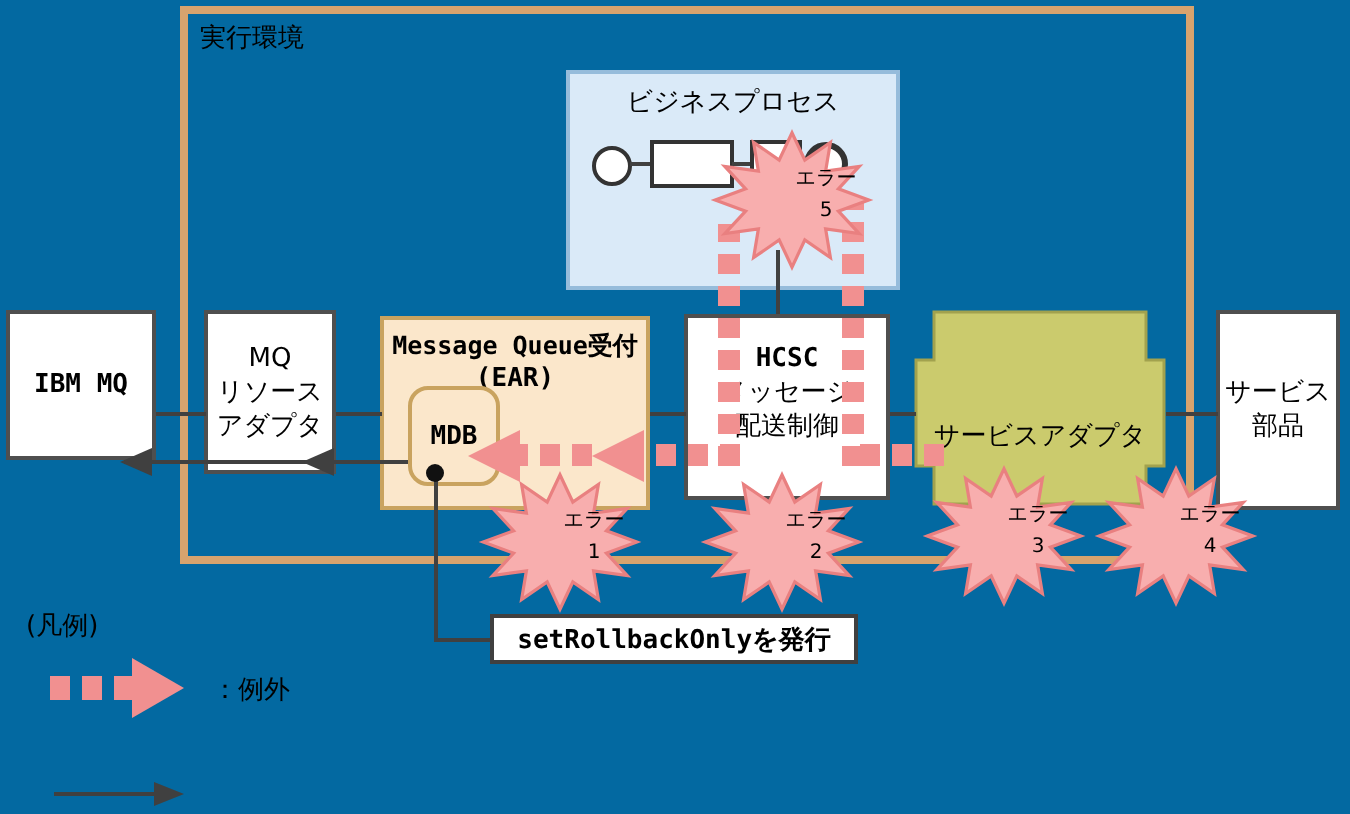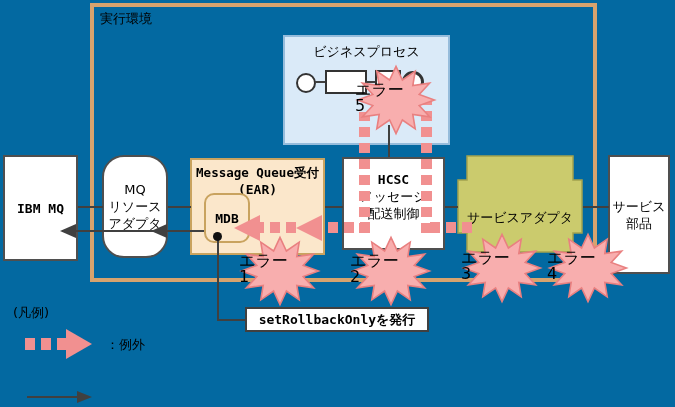--- a/index.html
+++ b/index.html
@@ -29,22 +29,22 @@
   .dash-v{width:11px;background:repeating-linear-gradient(to top,#F19090 0 10px,transparent 10px 16px);z-index:3;}
   .dash-h-r{height:12px;background:repeating-linear-gradient(to right,#F19090 0 10px,transparent 10px 16px);z-index:3;}
   .ptri-l{width:0;height:0;border-top:13px solid transparent;border-bottom:13px solid transparent;
           border-right:26px solid #F19090;z-index:3;}
   .ptri-r{width:0;height:0;border-top:15px solid transparent;border-bottom:15px solid transparent;
           border-left:26px solid #F19090;z-index:3;}
   
   .star{width:86px;height:72px;z-index:4;}
   .star svg{position:absolute;left:0;top:0;}
   .star polygon{fill:#F8AEAE;stroke:#E98080;stroke-width:2;}
-  .star-text{position:absolute;left:2px;top:18px;width:100%;text-align:left;
-             font-size:16px;line-height:16px;z-index:5;}
+  .star-text{position:absolute;left:17px;top:18px;width:100%;text-align:center;
+             font-size:10px;line-height:16px;z-index:5;}
   .star-text span{display:block;}
   
   .bp-circle{width:16px;height:16px;border:2px solid #333;border-radius:50%;background:#fff;z-index:2;}
   .bp-circle.bold{border-width:3px;}
   .bp-rect{border:2px solid #333;background:#fff;z-index:2;box-sizing:border-box;}
   
   .adapter-label{z-index:2;text-align:center;font-size:13px;margin-top:22px;}
   
   .callout{border:2px solid #404040;background:#fff;display:flex;align-items:center;
            justify-content:center;font-size:13px;z-index:5;box-sizing:border-box;}
@@ -52,25 +52,25 @@
   .dot{width:9px;height:9px;border-radius:50%;background:#111;z-index:3;}
 </style>
 </head>
 <body>
 
 <div class="canvas">
 
   <div class="abs frame"></div>
   <div class="abs frame-label">実行環境</div>
 
-  <div class="abs gbox mono" style="left:3px;top:155px;width:75px;height:106px;text-align:center;">
+  <div class="abs gbox mono" style="left:3px;top:155px;width:75px;height:75px;text-align:center;">
     <span>IBM MQ</span>
   </div>
 
-  <div class="abs gbox" style="left:102px;top:155px;width:66px;height:103px;border-radius:22px;">
+  <div class="abs gbox" style="left:102px;top:155px;width:66px;height:82px;">
     <span>MQ</span>
     <span>リソース</span>
     <span>アダプタ</span>
   </div>
 
   <div class="abs gbox peach" style="left:190px;top:158px;width:135px;height:97px;justify-content:flex-start;padding-top:4px;">
     <span class="mono" style="font-size:12.5px">Message Queue受付</span>
     <span class="mono">(EAR)</span>
   </div>
   <div class="abs gbox peach round mono" style="left:204px;top:193px;width:46px;height:50px;">
@@ -92,21 +92,21 @@
     <span class="mono">HCSC</span>
     <span>メッセージ</span>
     <span>配送制御</span>
   </div>
 
   <svg class="abs" style="left:457px;top:155px;z-index:1;" width="126" height="98" viewBox="0 0 126 98">
     <polygon points="10,1 116,1 116,25 125,25 125,78 116,78 116,97 10,97 10,78 1,78 1,25 10,25" fill="#CBCB6D" stroke="#A2A24E" stroke-width="1.5"></polygon>
   </svg>
   <div class="abs adapter-label" style="left:457px;top:187px;width:126px;">サービスアダプタ</div>
 
-  <div class="abs gbox" style="left:608px;top:155px;width:62px;height:119px;">
+  <div class="abs gbox" style="left:608px;top:155px;width:62px;height:100px;">
     <span>サービス</span>
     <span>部品</span>
   </div>
 
   <div class="abs hline" style="left:78px;top:206px;width:25px;"></div>
   <div class="abs hline" style="left:168px;top:206px;width:23px;"></div>
   <div class="abs hline" style="left:325px;top:206px;width:18px;"></div>
   <div class="abs hline" style="left:445px;top:206px;width:13px;"></div>
   <div class="abs hline" style="left:583px;top:206px;width:26px;"></div>
 

